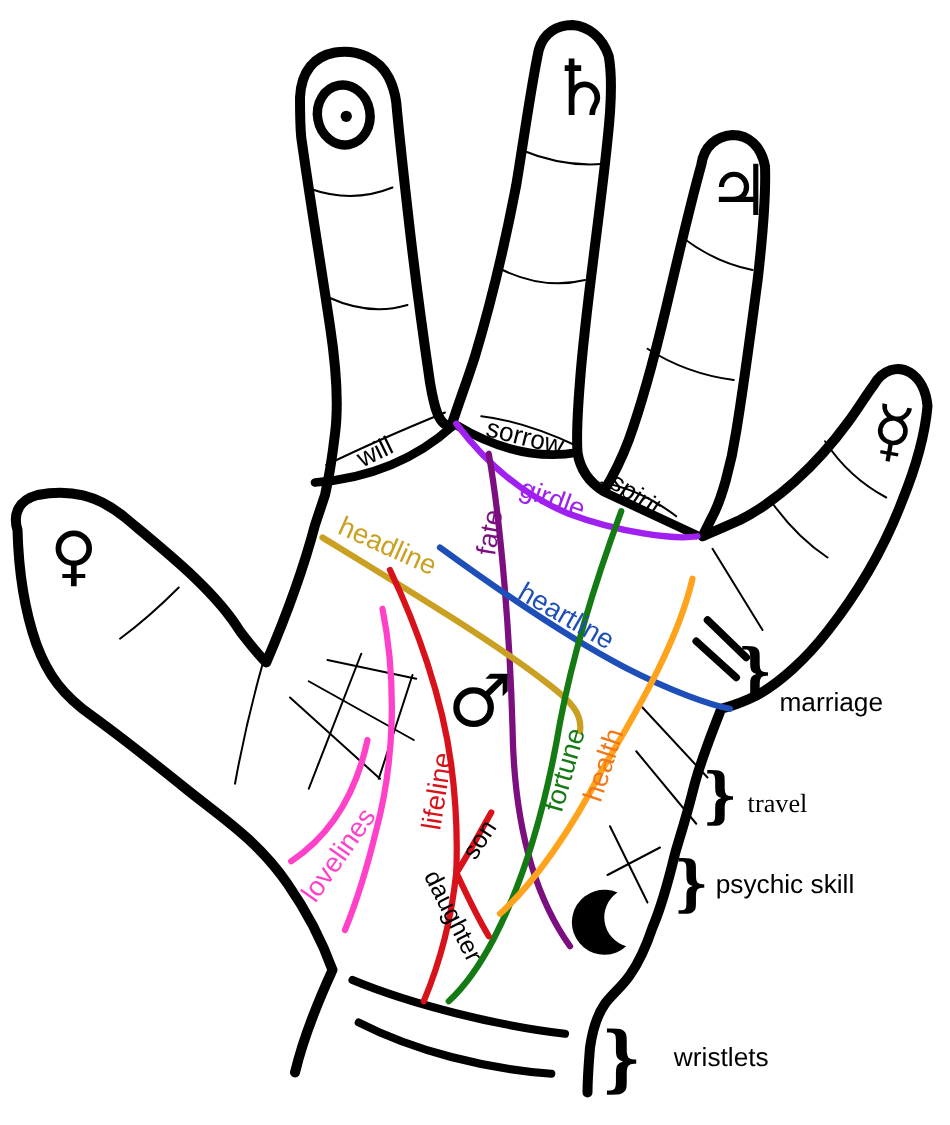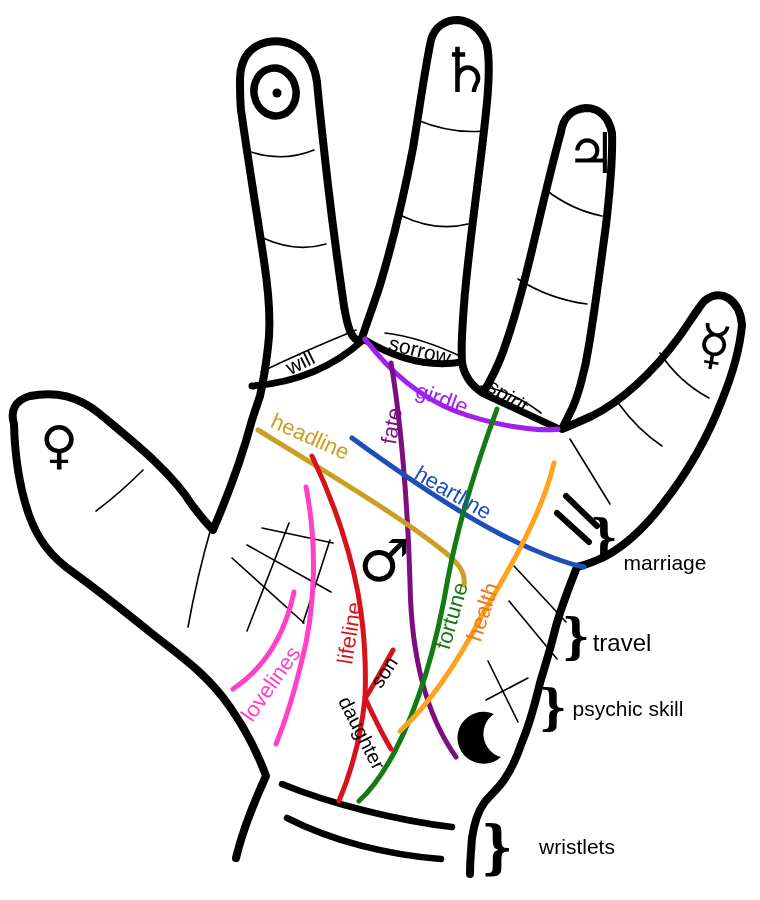--- a/index.html
+++ b/index.html
@@ -183,21 +183,21 @@
   <div class="lbl c-lovelines" style="left:271px; top:684px; font-size:22px; --r:-55deg;">lovelines</div>
   <div class="lbl c-fortune" style="left:452px; top:616px; font-size:22px; --r:-74deg;">fortune</div>
   <div class="lbl c-health" style="left:483px; top:612px; font-size:22px; --r:-72deg;">health</div>
   <div class="lbl" style="left:384px; top:672px; font-size:20px; --r:-57deg;">son</div>
   <div class="lbl" style="left:362px; top:733px; font-size:20px; --r:63deg;">daughter</div>
 
   <div class="brace" style="left:604px; top:538px; font-size:44px;">}</div>
   <div class="lbl" style="left:665px; top:547px; font-size:21px;margin-top:15px;">marriage</div>
 
   <div class="brace" style="left:576px; top:637px; font-size:44px;">}</div>
-  <div class="lbl" style="left:622px; top:643px; font-size:24px;">travel</div>
+  <div class="lbl" style="left:622px; top:643px; font-size:21px;font-family:Liberation Serif, serif;">travel</div>
 
   <div class="brace" style="left:553px; top:708px; font-size:44px;">}</div>
   <div class="lbl" style="left:628px; top:708px; font-size:21px;">psychic skill</div>
 
   <div class="brace" style="left:497px; top:847px; font-size:50px; --sy:1.15;">}</div>
   <div class="lbl" style="left:577px; top:846px; font-size:21px;">wristlets</div>
 
 </div>
 
 </body></html>

